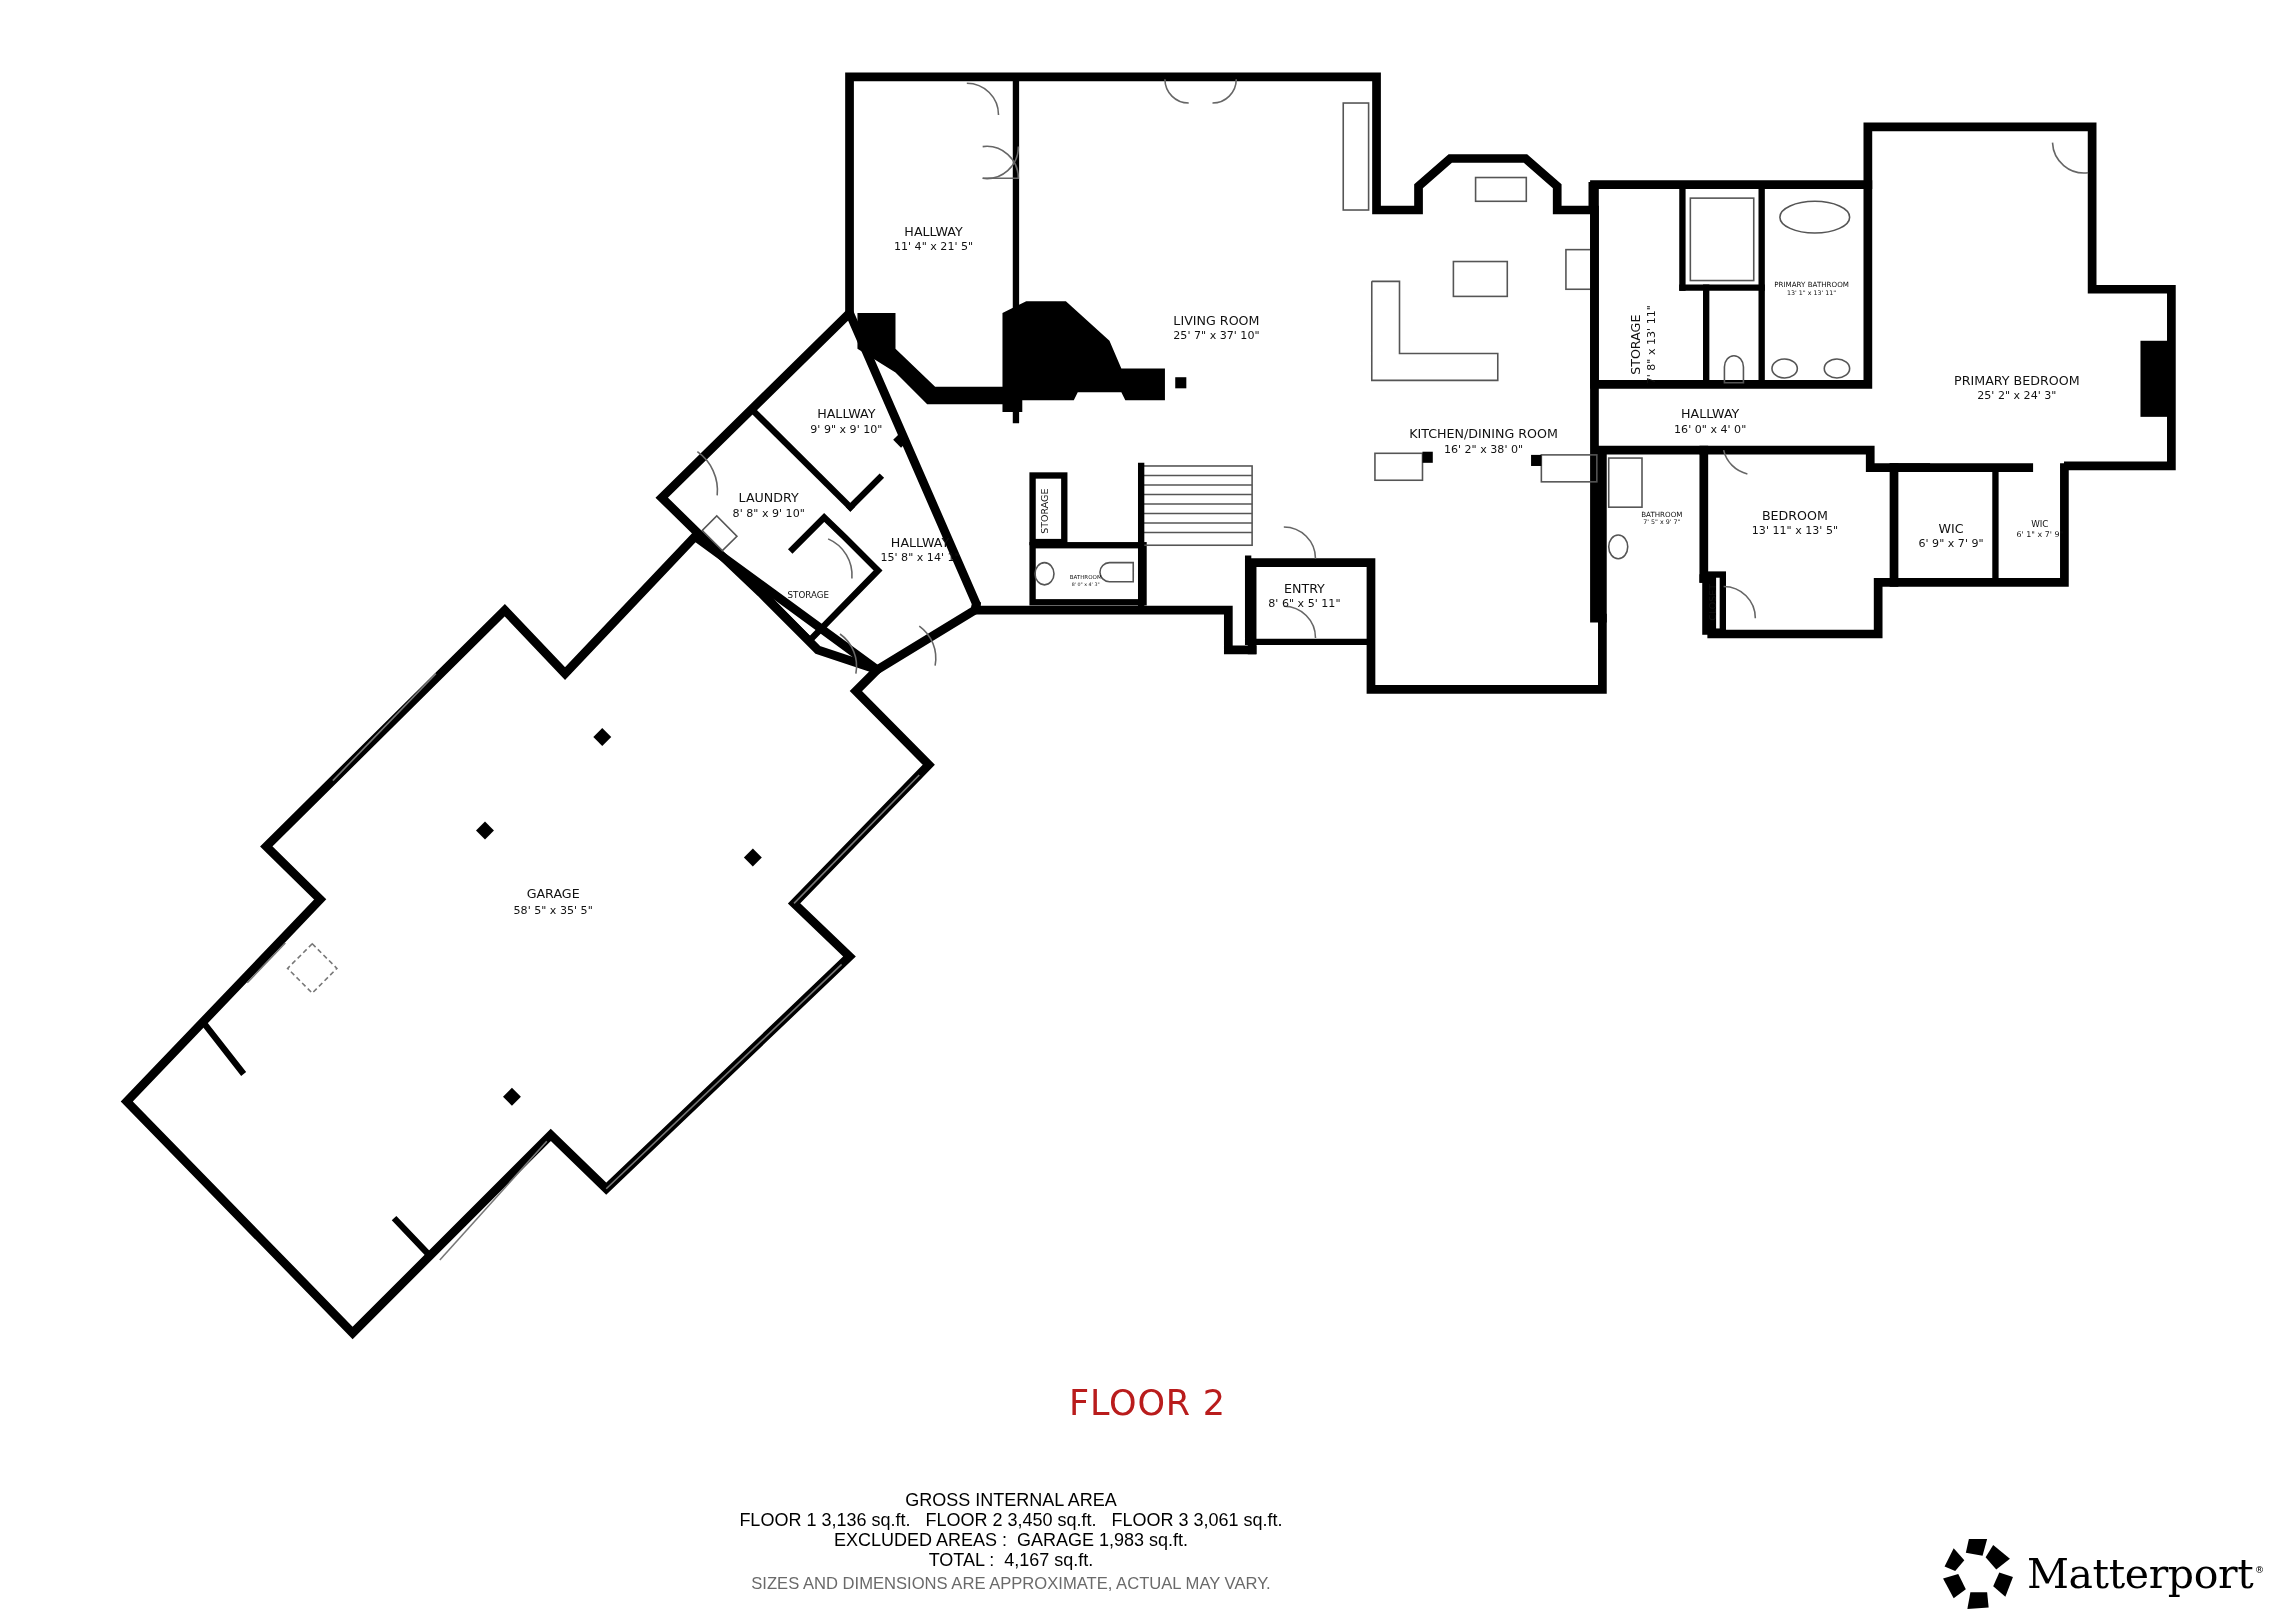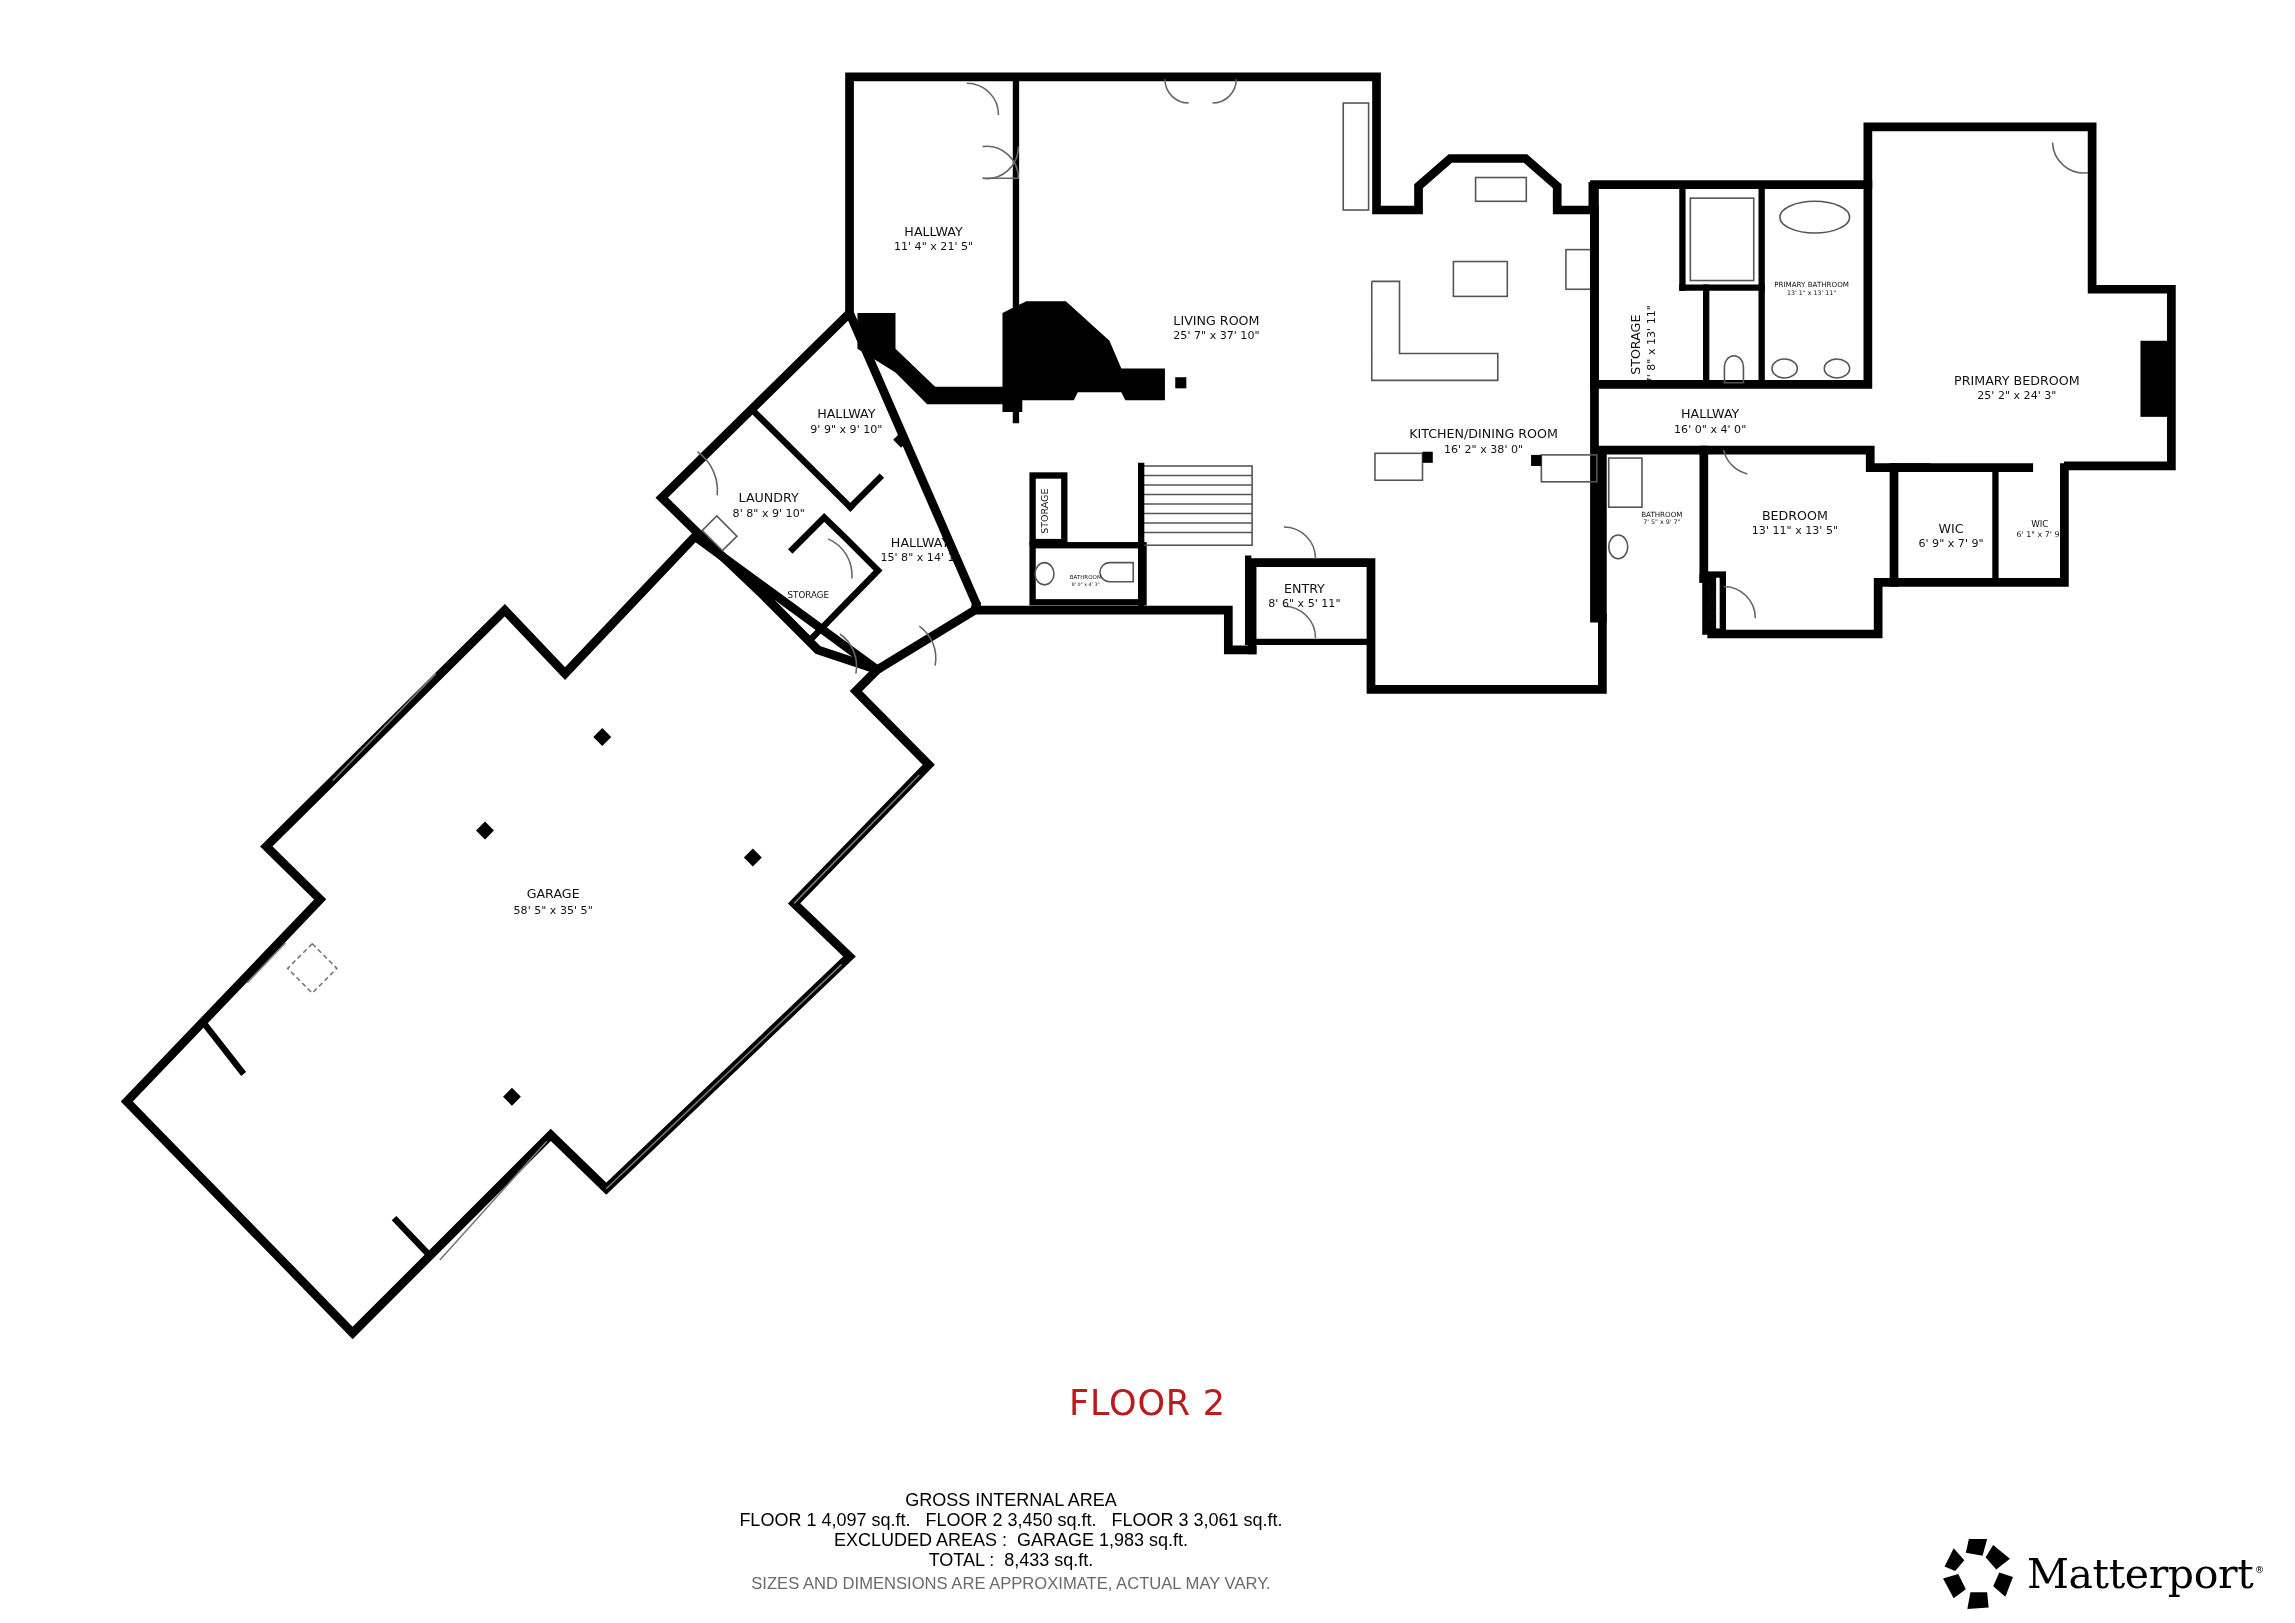--- a/index.html
+++ b/index.html
@@ -190,23 +190,23 @@
     <text class="room-dim" x="2462" y="690">6' 9" x 7' 9"</text>
     <text class="small-name" x="2574" y="665" style="font-size:11px">WIC</text>
     <text class="small-dim" x="2574" y="677" style="font-size:10px">6' 1" x 7' 9"</text>
   </g>
 </svg>
 
 <div class="floor-title">FLOOR 2</div>
 
 <div class="summary">
   <div>GROSS INTERNAL AREA</div>
-  <div style="white-space:pre">FLOOR 1 4,097 sq.ft.   FLOOR 2 3,450 sq.ft.   FLOOR 3 3,061 sq.ft.</div>
+  <div style="white-space:pre">FLOOR 1 3,136 sq.ft.   FLOOR 2 3,450 sq.ft.   FLOOR 3 3,061 sq.ft.</div>
   <div style="white-space:pre">EXCLUDED AREAS :  GARAGE 1,983 sq.ft.</div>
-  <div style="white-space:pre">TOTAL :  8,433 sq.ft.</div>
+  <div style="white-space:pre">TOTAL :  4,167 sq.ft.</div>
   <div class="disclaimer">SIZES AND DIMENSIONS ARE APPROXIMATE, ACTUAL MAY VARY.</div>
 </div>
 
 <div class="logo">
   <svg class="logo-mark" viewBox="0 0 100 100">
     <polygon points="38,4 62,4 56,26 34,22" fill="#000"></polygon>
     <polygon points="70,12 92,30 74,44 60,28" fill="#000"></polygon>
     <polygon points="96,54 86,80 70,66 78,48" fill="#000"></polygon>
     <polygon points="64,94 36,96 40,74 62,74" fill="#000"></polygon>
     <polygon points="18,82 4,56 24,50 34,70" fill="#000"></polygon>

